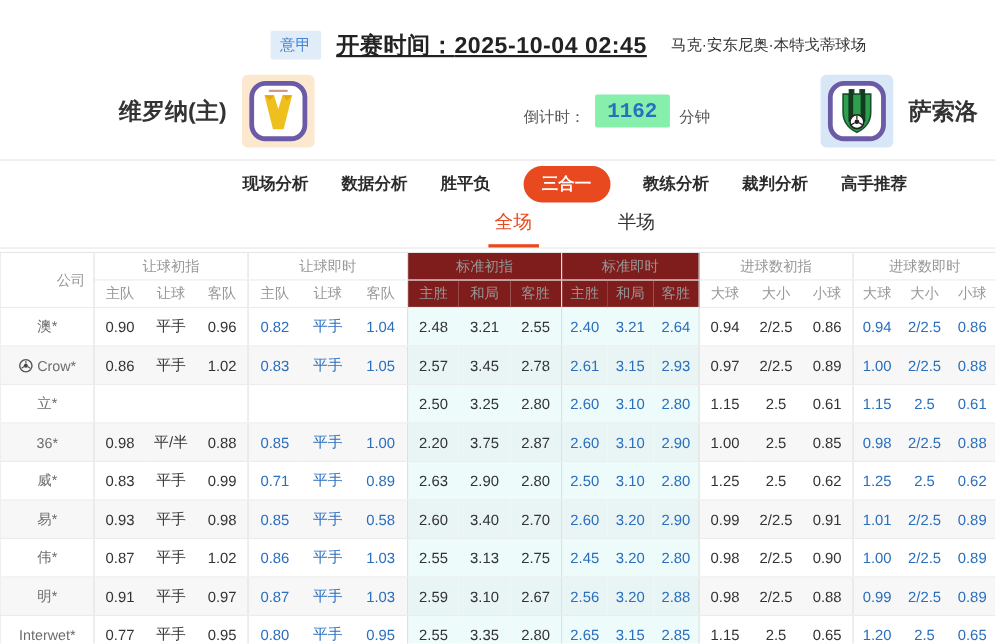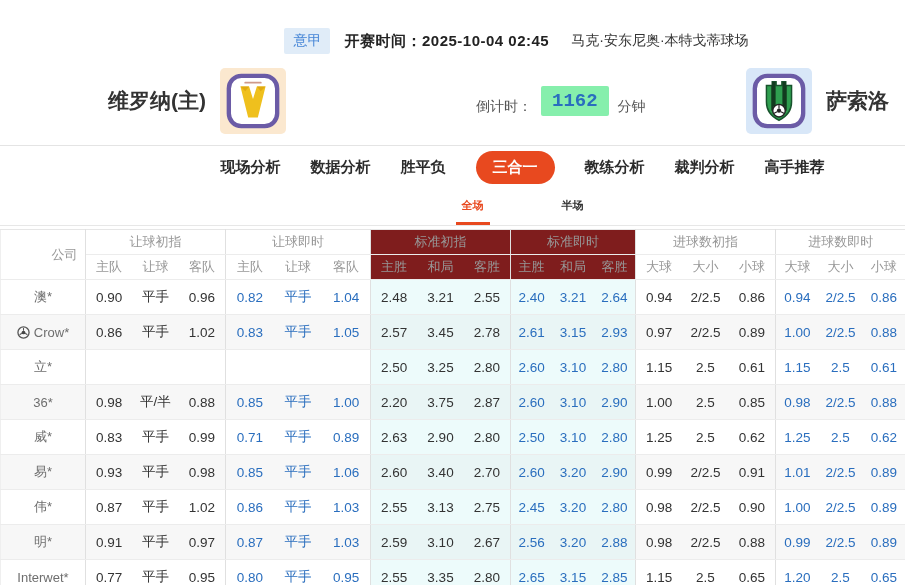--- a/index.html
+++ b/index.html
@@ -4,21 +4,21 @@
 <style>
   * { margin:0; padding:0; box-sizing:border-box; }
   html,body { width:905px; height:585px; overflow:hidden; background:#fff;
     font-family:"Liberation Sans", sans-serif; }
   .page { width:905px; height:585px; position:relative; background:#fff;margin-top:19px; }
 
   
   .topbar { height:38px; display:flex; align-items:center; justify-content:center;
     position:relative; left:64px; gap:14px; padding-top:6px; }
   .league-badge { background:#e0ecf8; color:#4585d6; font-size:14px; padding:4px 9px; border-radius:2px; }
-  .kickoff { font-size:15px; font-weight:bold; color:#222; letter-spacing:.5px; }
+  .kickoff { font-size:21px; font-weight:bold; color:#222; letter-spacing:.5px;text-decoration:underline; }
   .venue { font-size:14px; color:#333; margin-left:8px; }
 
   
   .match-header { height:88px; position:relative; display:flex; align-items:center;gap:40px; }
   .team { display:flex; align-items:center; gap:14px; }
   .team.home { margin-left:108px; }
   .team.away { margin-left:auto; margin-right:16px; }
   .team-name { font-size:21px; font-weight:bold; color:#333; }
   .logo-box { width:66px; height:66px; border-radius:5px; display:flex; align-items:center; justify-content:center; }
   .logo-box.home { background:#fbe8cf; }
@@ -33,21 +33,21 @@
   
   .nav-tabs { height:43px; display:flex; align-items:center; justify-content:center;
     gap:30px; position:relative; left:70px; }
   .nav-tab { font-size:15px; font-weight:bold; color:#2b2b2b; cursor:pointer; }
   .nav-tab.active { background:#e8491f; color:#fff; padding:7px 17px; border-radius:17px; }
 
   
   .sub-tabs { height:37px; display:flex; align-items:flex-end; justify-content:center;
     gap:66px; border-bottom:1px solid #e7e7e7; position:relative; }
   .sub-tabs-inner { position:relative; left:70px; display:flex; gap:66px; }
-  .sub-tab { font-size:11px; font-weight:bold; color:#333; padding:0 6px 9px; cursor:pointer; }
+  .sub-tab { font-size:17px; font-weight:normal; color:#333; padding:0 6px 9px; cursor:pointer; }
   .sub-tab.active { color:#e8491f; border-bottom:3px solid #e8491f; }
 
   
   table.odds { width:905px; border-collapse:collapse; table-layout:fixed; margin-top:3px;
     border-top:1px solid #e6e6e6; border-left:1px solid #efefef; }
   th, td { text-align:center; vertical-align:middle; border-bottom:1px solid #ececec; }
   thead th { font-weight:normal; color:#979797; font-size:13px; height:25px; }
   th.company-h { border-right:1px solid #e0e0e0;padding-left:43px; }
   td { font-size:13.5px; color:#333; height:35px; }
   td.company { color:#6e6e6e; font-size:13px; border-right:1px solid #e0e0e0; white-space:nowrap; }
@@ -292,21 +292,21 @@
           <td class="live ">2.5</td>
           <td class="live ">0.62</td>
         </tr>
         <tr class="even">
           <td class="company"><span>易*</span></td>
           <td class="gstart ">0.93</td>
           <td class="">平手</td>
           <td class="">0.98</td>
           <td class="gstart live ">0.85</td>
           <td class="live ">平手</td>
-          <td class="live ">1.06</td>
+          <td class="live ">0.58</td>
           <td class="gstart tint">2.60</td>
           <td class="tint">3.40</td>
           <td class="tint">2.70</td>
           <td class="gstart live tint">2.60</td>
           <td class="live tint">3.20</td>
           <td class="live tint">2.90</td>
           <td class="gstart ">0.99</td>
           <td class="">2/2.5</td>
           <td class="">0.91</td>
           <td class="gstart live ">1.01</td>

